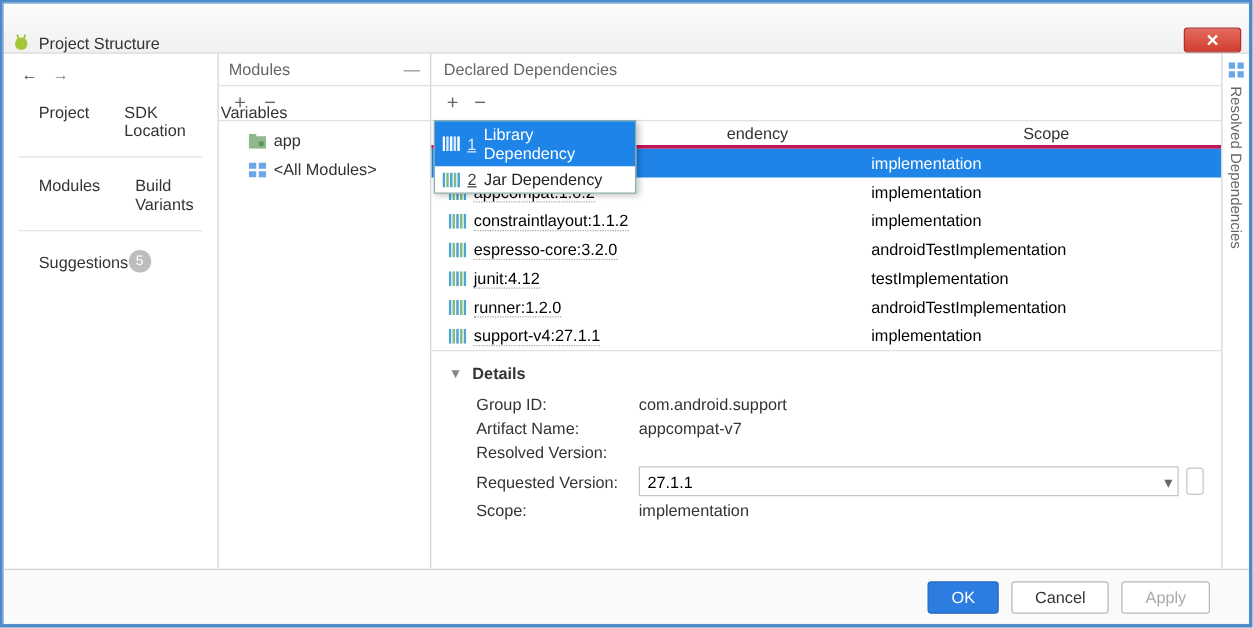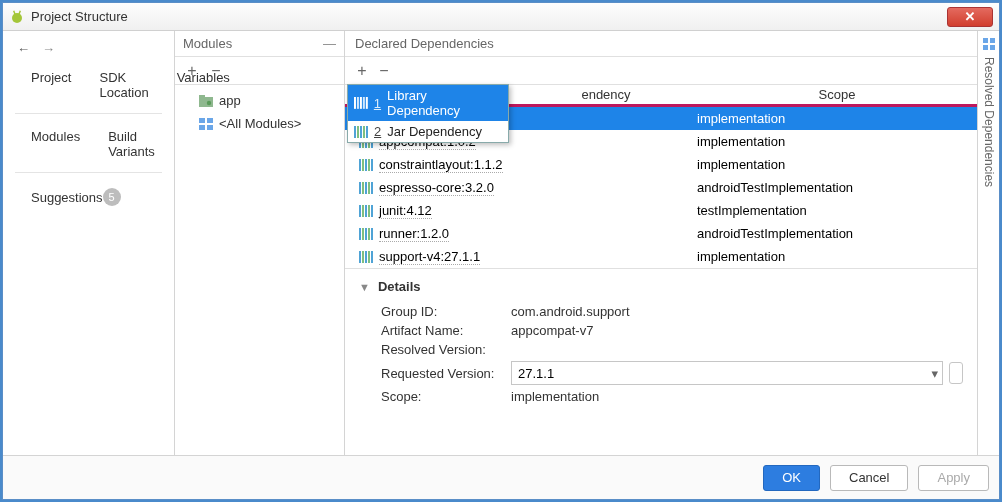--- a/index.html
+++ b/index.html
@@ -1,18 +1,18 @@
 <!DOCTYPE html>
 <html><head>
 <meta charset="utf-8">
 <style>
 * { box-sizing: border-box; margin: 0; padding: 0; font-family: "Segoe UI", Arial, sans-serif; font-size: 13px; }
 body { background: #4a8acb; padding: 2px; width: 1002px; height: 502px; overflow: hidden; }
 .window { background: #fff; width: 100%; height: 100%; display: flex; flex-direction: column; border: 1px solid #5a8ec7; }
-.titlebar { background: linear-gradient(#fdfdfd,#f0f0f0); height: 28px; display: flex; align-items: center; padding: 0 6px; border-bottom: 1px solid #d0d0d0; }
+.titlebar { background: linear-gradient(#fdfdfd,#f0f0f0); height: 40px; display: flex; align-items: flex-end; padding: 0 6px; border-bottom: 1px solid #d0d0d0; }
 .titlebar .logo { width: 16px; height: 16px; margin-right: 6px; }
 .titlebar .title { flex: 1; color: #333; }
 .titlebar .close { width: 46px; height: 20px; background: linear-gradient(#e46a5f,#d13e2e); border: 1px solid #a33; border-radius: 3px; color:#fff; display:flex; align-items:center; justify-content:center; font-weight:bold; cursor:pointer;}
 .body { flex:1; display:flex; background:#fff; overflow:hidden;}
 .sidebar { width: 172px; border-right:1px solid #d4d4d4; display:flex; flex-direction:column;}
 .nav-arrows { height:32px; display:flex; align-items:center; gap:12px; padding:0 14px; color:#888;}
 .nav-arrows span:first-child { color:#555;}
 .side-list { display:flex; flex-direction:row; padding-top:2px;}
 .side-item { padding: 5px 0 5px 28px; color:#333; cursor:pointer;}
 .side-item.sel { background:#1e84e8; color:#fff;}
@@ -52,21 +52,21 @@
 .drow { display:flex; align-items:center; margin:4px 0 4px 22px;}
 .drow .k { width:130px; color:#333;}
 .drow .v { color:#333;}
 .req-input { flex:1; display:flex; align-items:center; gap:6px;}
 .req-input .combo { flex:1; height:24px; border:1px solid #c6c6c6; display:flex; align-items:center; padding:0 6px; position:relative;}
 .req-input .combo .arrow { position:absolute; right:4px; color:#666;}
 .req-input .extra { width:14px; height:22px; border:1px solid #c6c6c6; border-radius:3px;}
 .right-rail { width:22px; border-left:1px solid #d4d4d4; display:flex; flex-direction:column; align-items:center; padding-top:6px;}
 .right-rail .ic { width:14px;height:14px;margin-bottom:6px;}
 .right-rail .vtxt { writing-mode:vertical-rl; color:#666; font-size:12px;}
-.footer { height:44px; border-top:1px solid #d4d4d4; display:flex; align-items:center; justify-content:flex-end; gap:10px; padding:0 10px; background:#fafafa;}
+.footer { height:44px; border-top:1px solid #d4d4d4; display:flex; align-items:center; justify-content:flex-end; gap:10px; padding:0 31px; background:#fafafa;}
 .btn { height:26px; padding:0 18px; border:1px solid #b9b9b9; background:#fff; border-radius:3px; cursor:pointer; color:#333;}
 .btn.primary { background:#2d7de0; border-color:#2368bf; color:#fff;}
 .btn.disabled { color:#aaa; cursor:default;}
 svg { display:block;}
 </style>
 </head>
 <body>
 
 <div class="window">
   <div class="titlebar">

